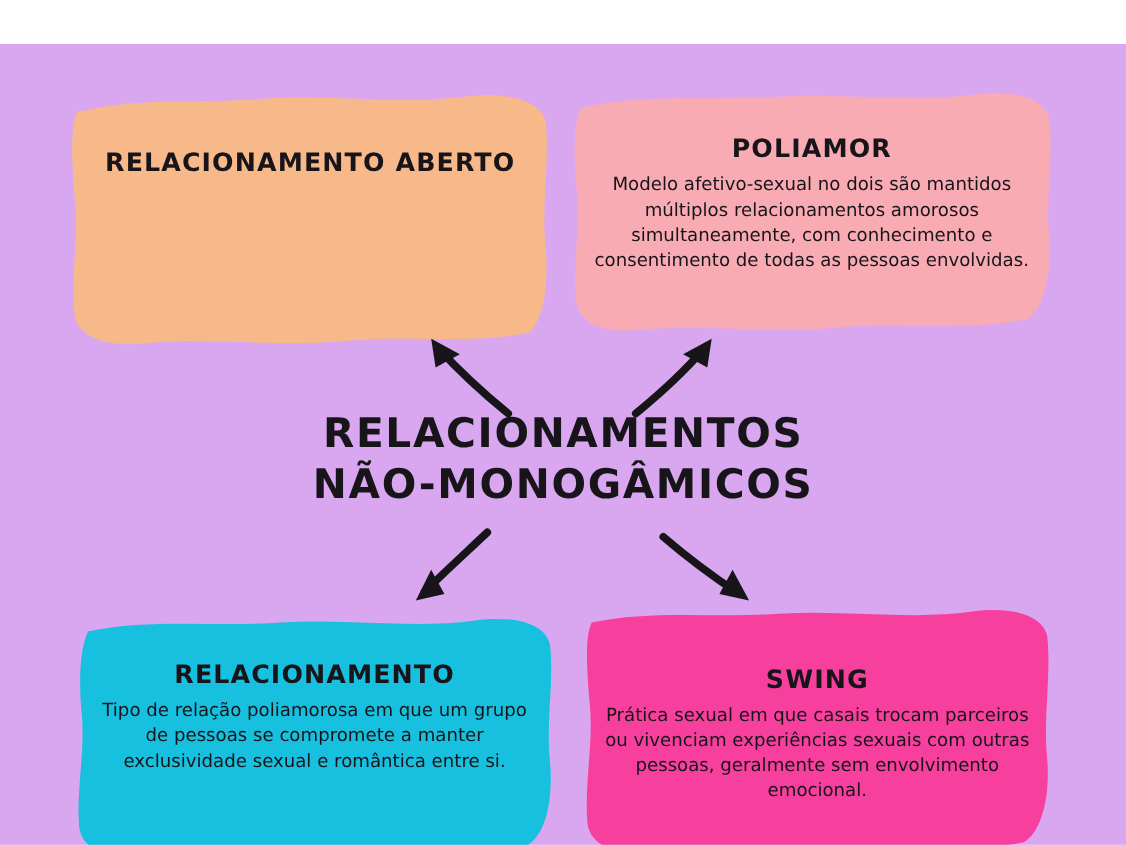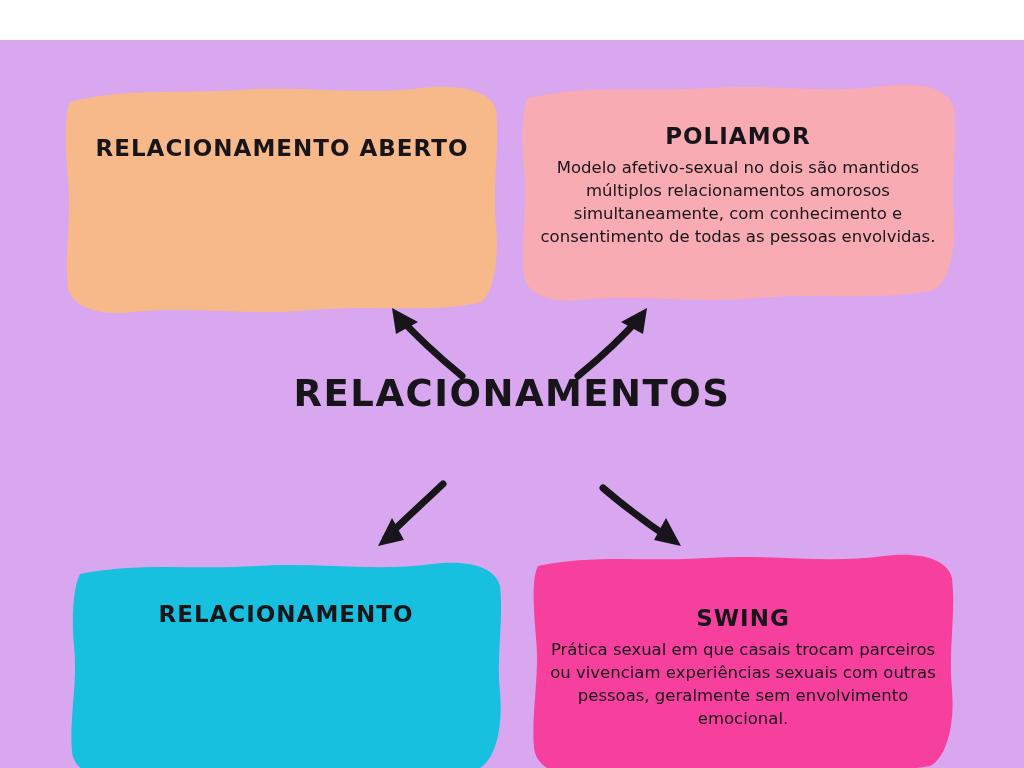--- a/index.html
+++ b/index.html
@@ -115,20 +115,21 @@
                C30,227 10,218 6,200 C2,166 10,130 6,94 C3,60 4,34 10,22 Z" fill="#f9abb4"></path>
     </svg>
     <div class="content">
       <div class="card-title">POLIAMOR</div>
       <div class="card-body">Modelo afetivo-sexual no dois são mantidos múltiplos relacionamentos amorosos simultaneamente, com conhecimento e consentimento de todas as pessoas envolvidas.</div>
     </div>
   </div>
 
   <div id="center-title">
     <div>RELACIONAMENTOS</div>
+    <div>NÃO-MONOGÂMICOS</div>
   </div>
 
   <svg id="arrows" viewBox="0 0 1024 768">
     <g fill="none" stroke="#17151a" stroke-width="7" stroke-linecap="round" stroke-linejoin="round">
 
       <g>
         <path d="M462,336 C440,318 418,298 398,276"></path>
         <path d="M392,268 L396,294 L418,282 Z" fill="#17151a" stroke="none"></path>
       </g>
 
@@ -151,20 +152,21 @@
 
   <div class="card" id="card-polifidelidade">
     <svg class="blob" viewBox="0 0 440 224" preserveAspectRatio="none">
       <path d="M14,18 C70,6 130,14 190,10 C250,6 310,16 366,8 C404,3 430,12 434,30
                C438,64 430,100 434,136 C437,172 430,202 414,212
                C358,224 298,214 238,220 C178,226 118,216 60,222
                C28,225 8,214 6,196 C3,162 12,126 8,90 C5,56 8,30 14,18 Z" fill="#18c0df"></path>
     </svg>
     <div class="content">
       <div class="card-title">RELACIONAMENTO</div>
+      <div class="card-body">Tipo de relação poliamorosa em que um grupo de pessoas se compromete a manter exclusividade sexual e romântica entre si.</div>
     </div>
   </div>
 
   <div class="card" id="card-swing">
     <svg class="blob" viewBox="0 0 430 230" preserveAspectRatio="none">
       <path d="M10,20 C64,8 122,16 180,12 C240,8 300,18 356,10 C394,5 420,14 424,32
                C428,68 420,106 424,144 C427,180 418,212 402,220
                C348,230 290,220 232,226 C174,232 114,222 58,228
                C26,231 8,220 6,202 C3,166 12,128 8,92 C5,58 4,32 10,20 Z" fill="#f73f9e"></path>
     </svg>

